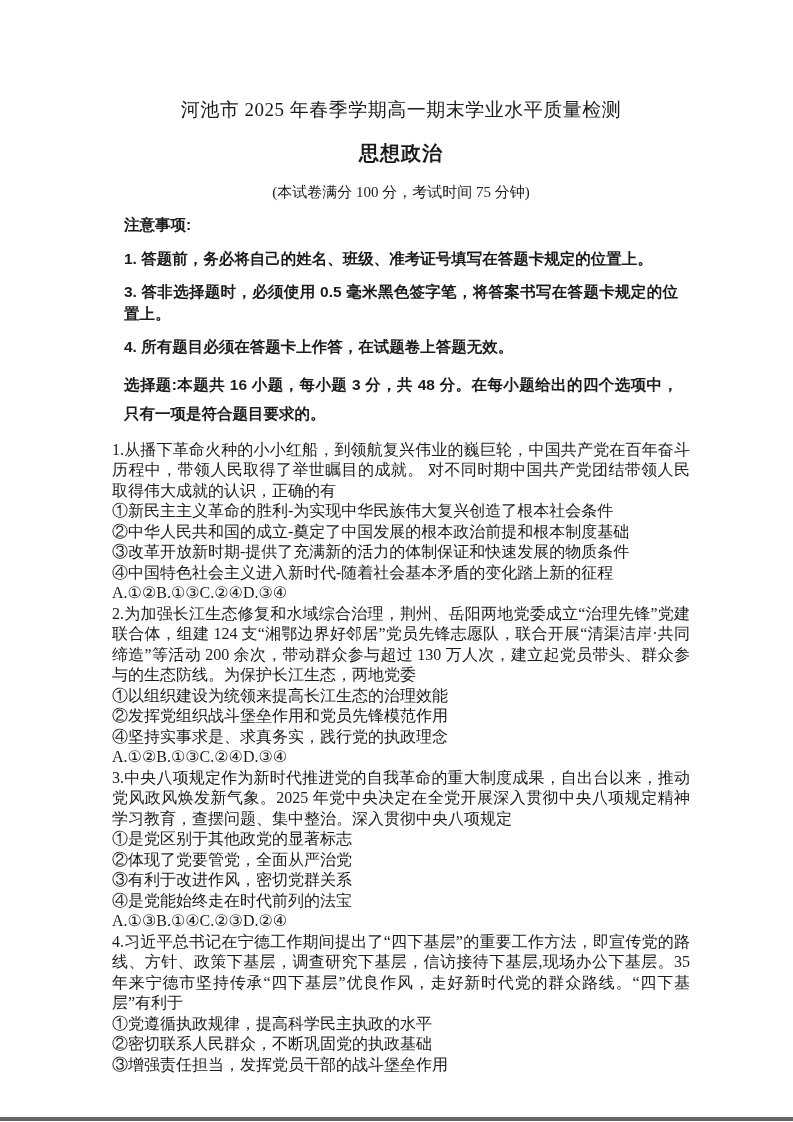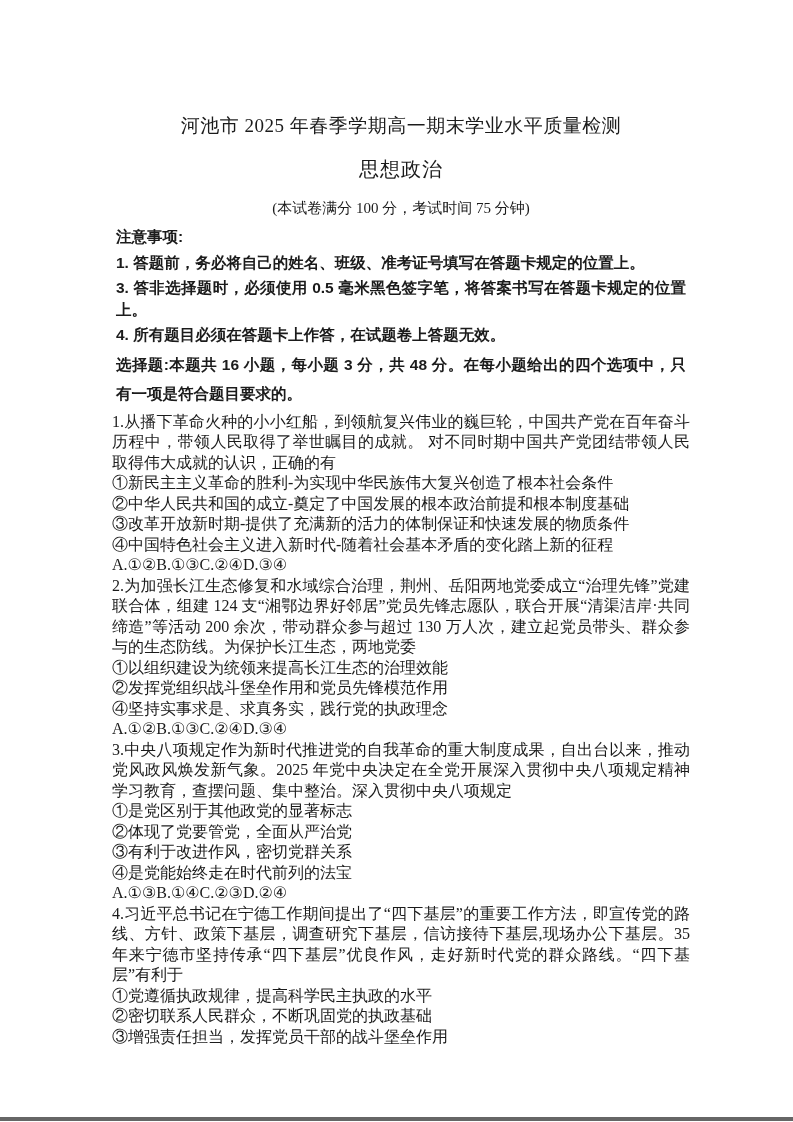--- a/index.html
+++ b/index.html
@@ -11,54 +11,54 @@
     width: 793px;
     height: 1122px;
     position: relative;
     overflow: hidden;
     font-family: "Liberation Serif", serif;
     color: #1b1b1b;
   }
   .doc {
     position: absolute;
     left: 112px;
-    top: 114px;
+    top: 98px;
     width: 578px;
   }
   .title {
     font-size: 19px;
     line-height: 23px;
     text-align: center;
     font-weight: normal;
     letter-spacing: 0.5px;
     margin: 0;
   }
   .subject {
     font-size: 20px;
     line-height: 24px;
     text-align: center;
-    font-weight: normal;
+    font-weight: bold;
     letter-spacing: 1px;
     margin: 20px 0 0 0;
   }
   .exam-info {
     font-size: 15px;
     line-height: 19px;
     text-align: center;
     margin: 18px 0 0 0;
   }
   .notices {
     margin-top: 8px;
     font-family: "Liberation Sans", sans-serif;
     font-weight: bold;
     font-size: 15.5px;
     line-height: 21.5px;
     text-align: justify;
   }
-  .notices p { margin: 4px; }
+  .notices p { margin: 12px; }
   .section-instruction {
     font-family: "Liberation Sans", sans-serif;
     font-weight: bold;
     font-size: 15.5px;
     line-height: 29px;
     text-align: justify;
     margin: 0;
   }
   .questions {
     font-size: 16px;

